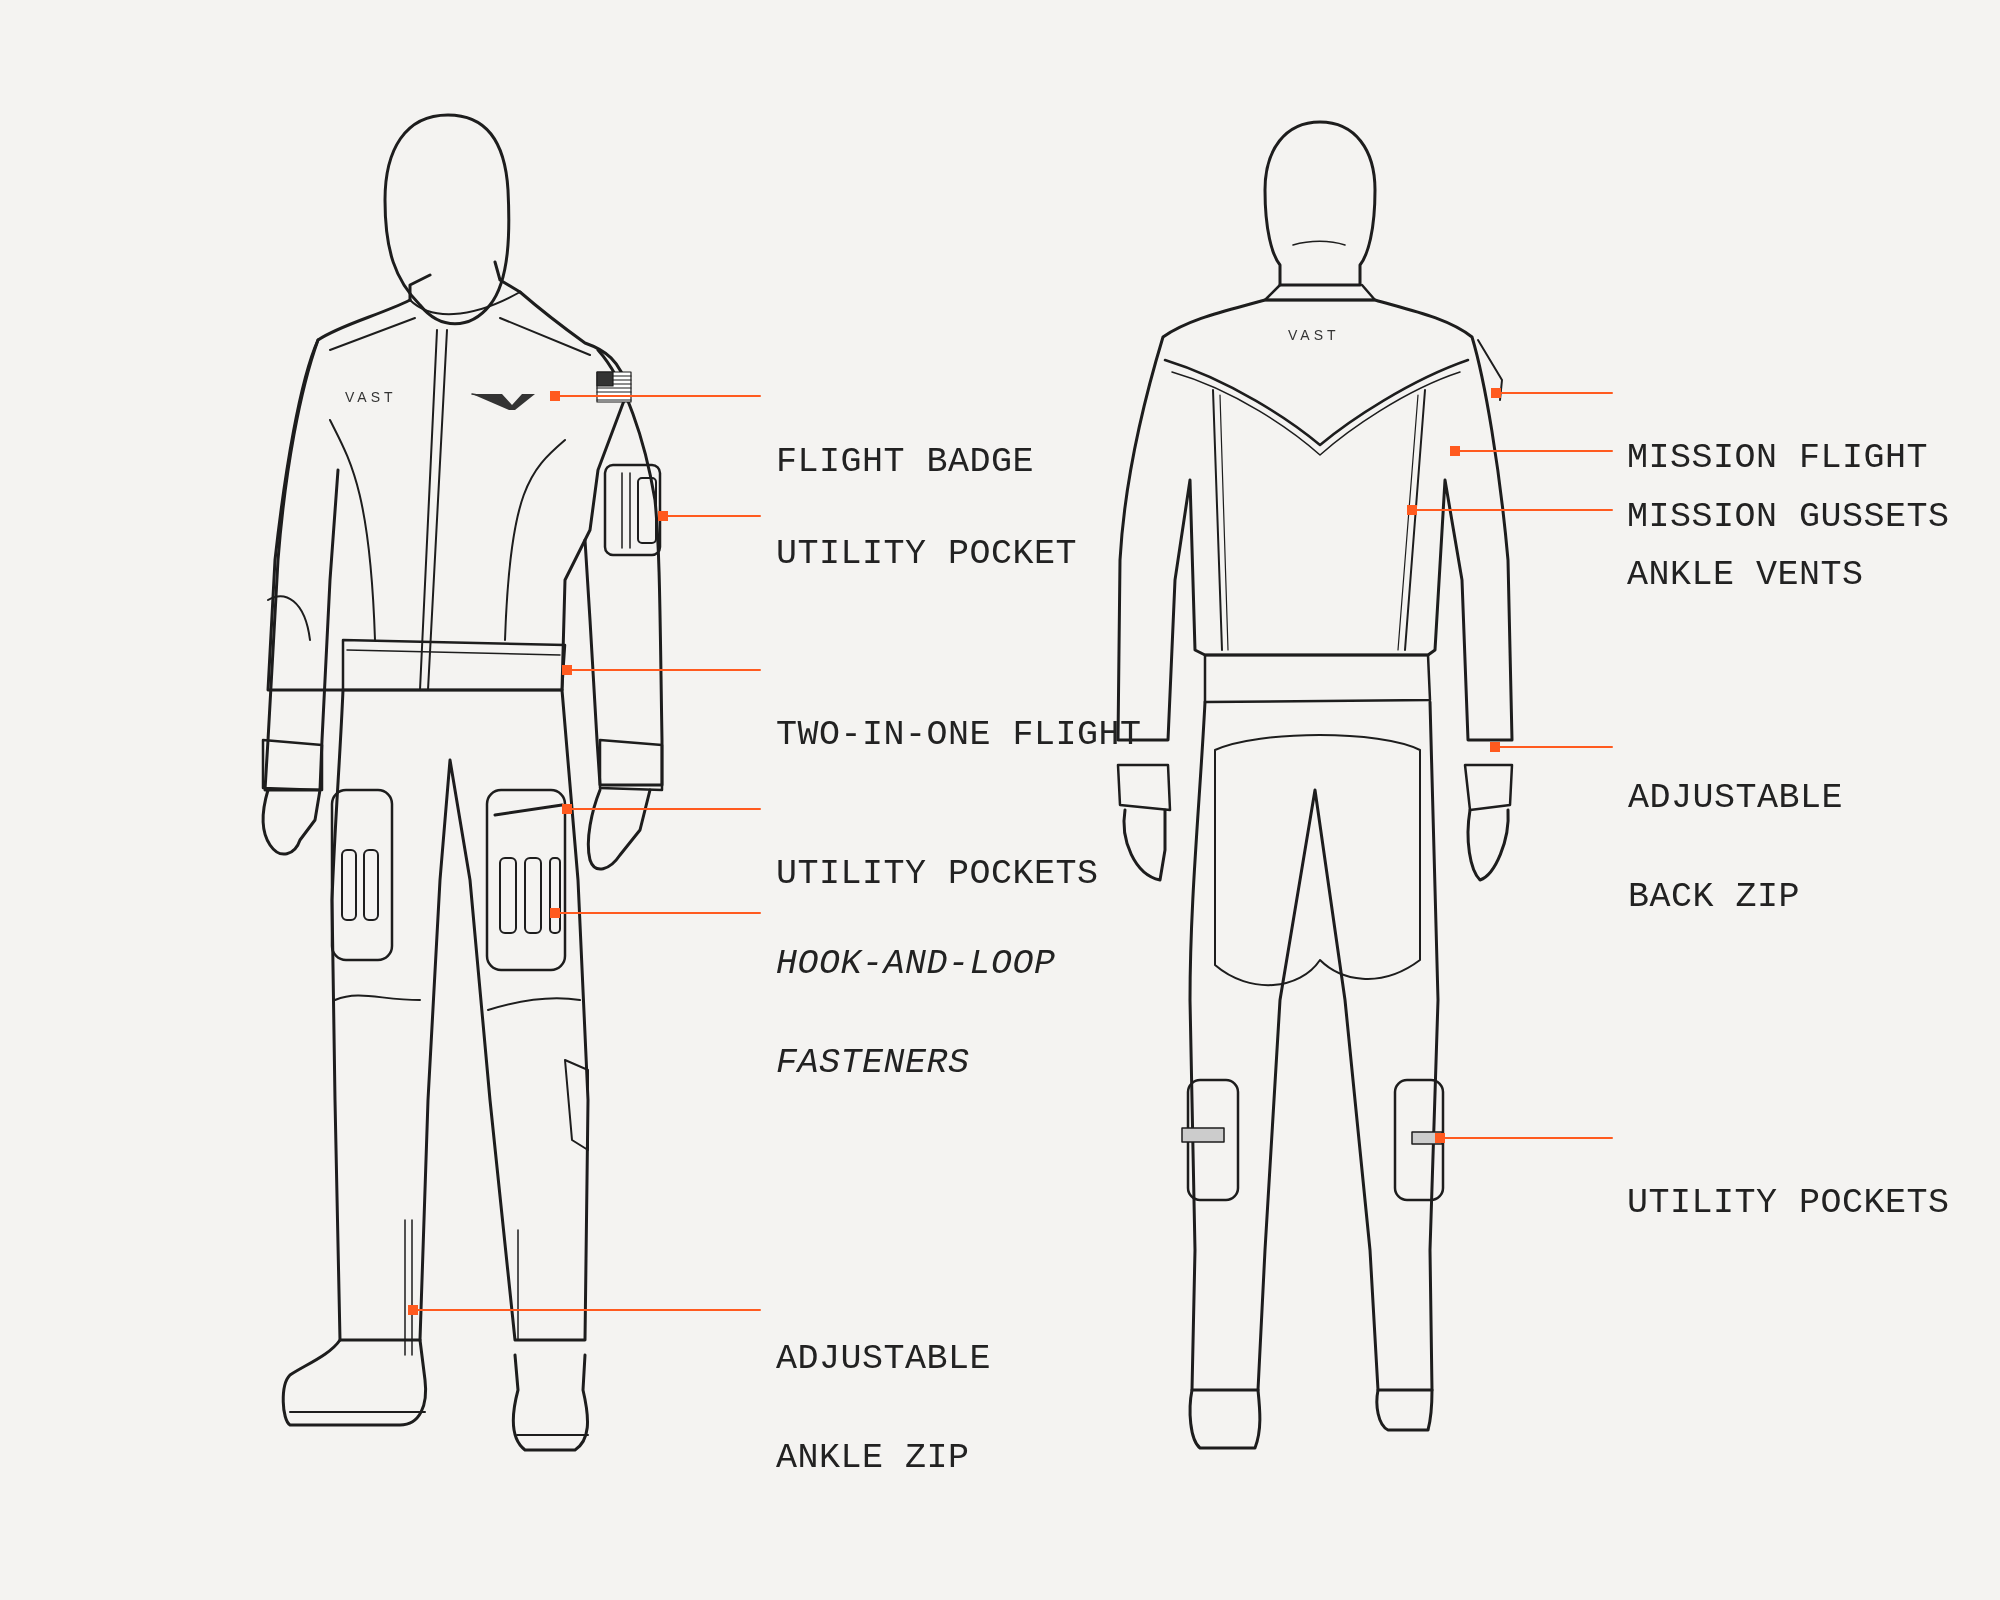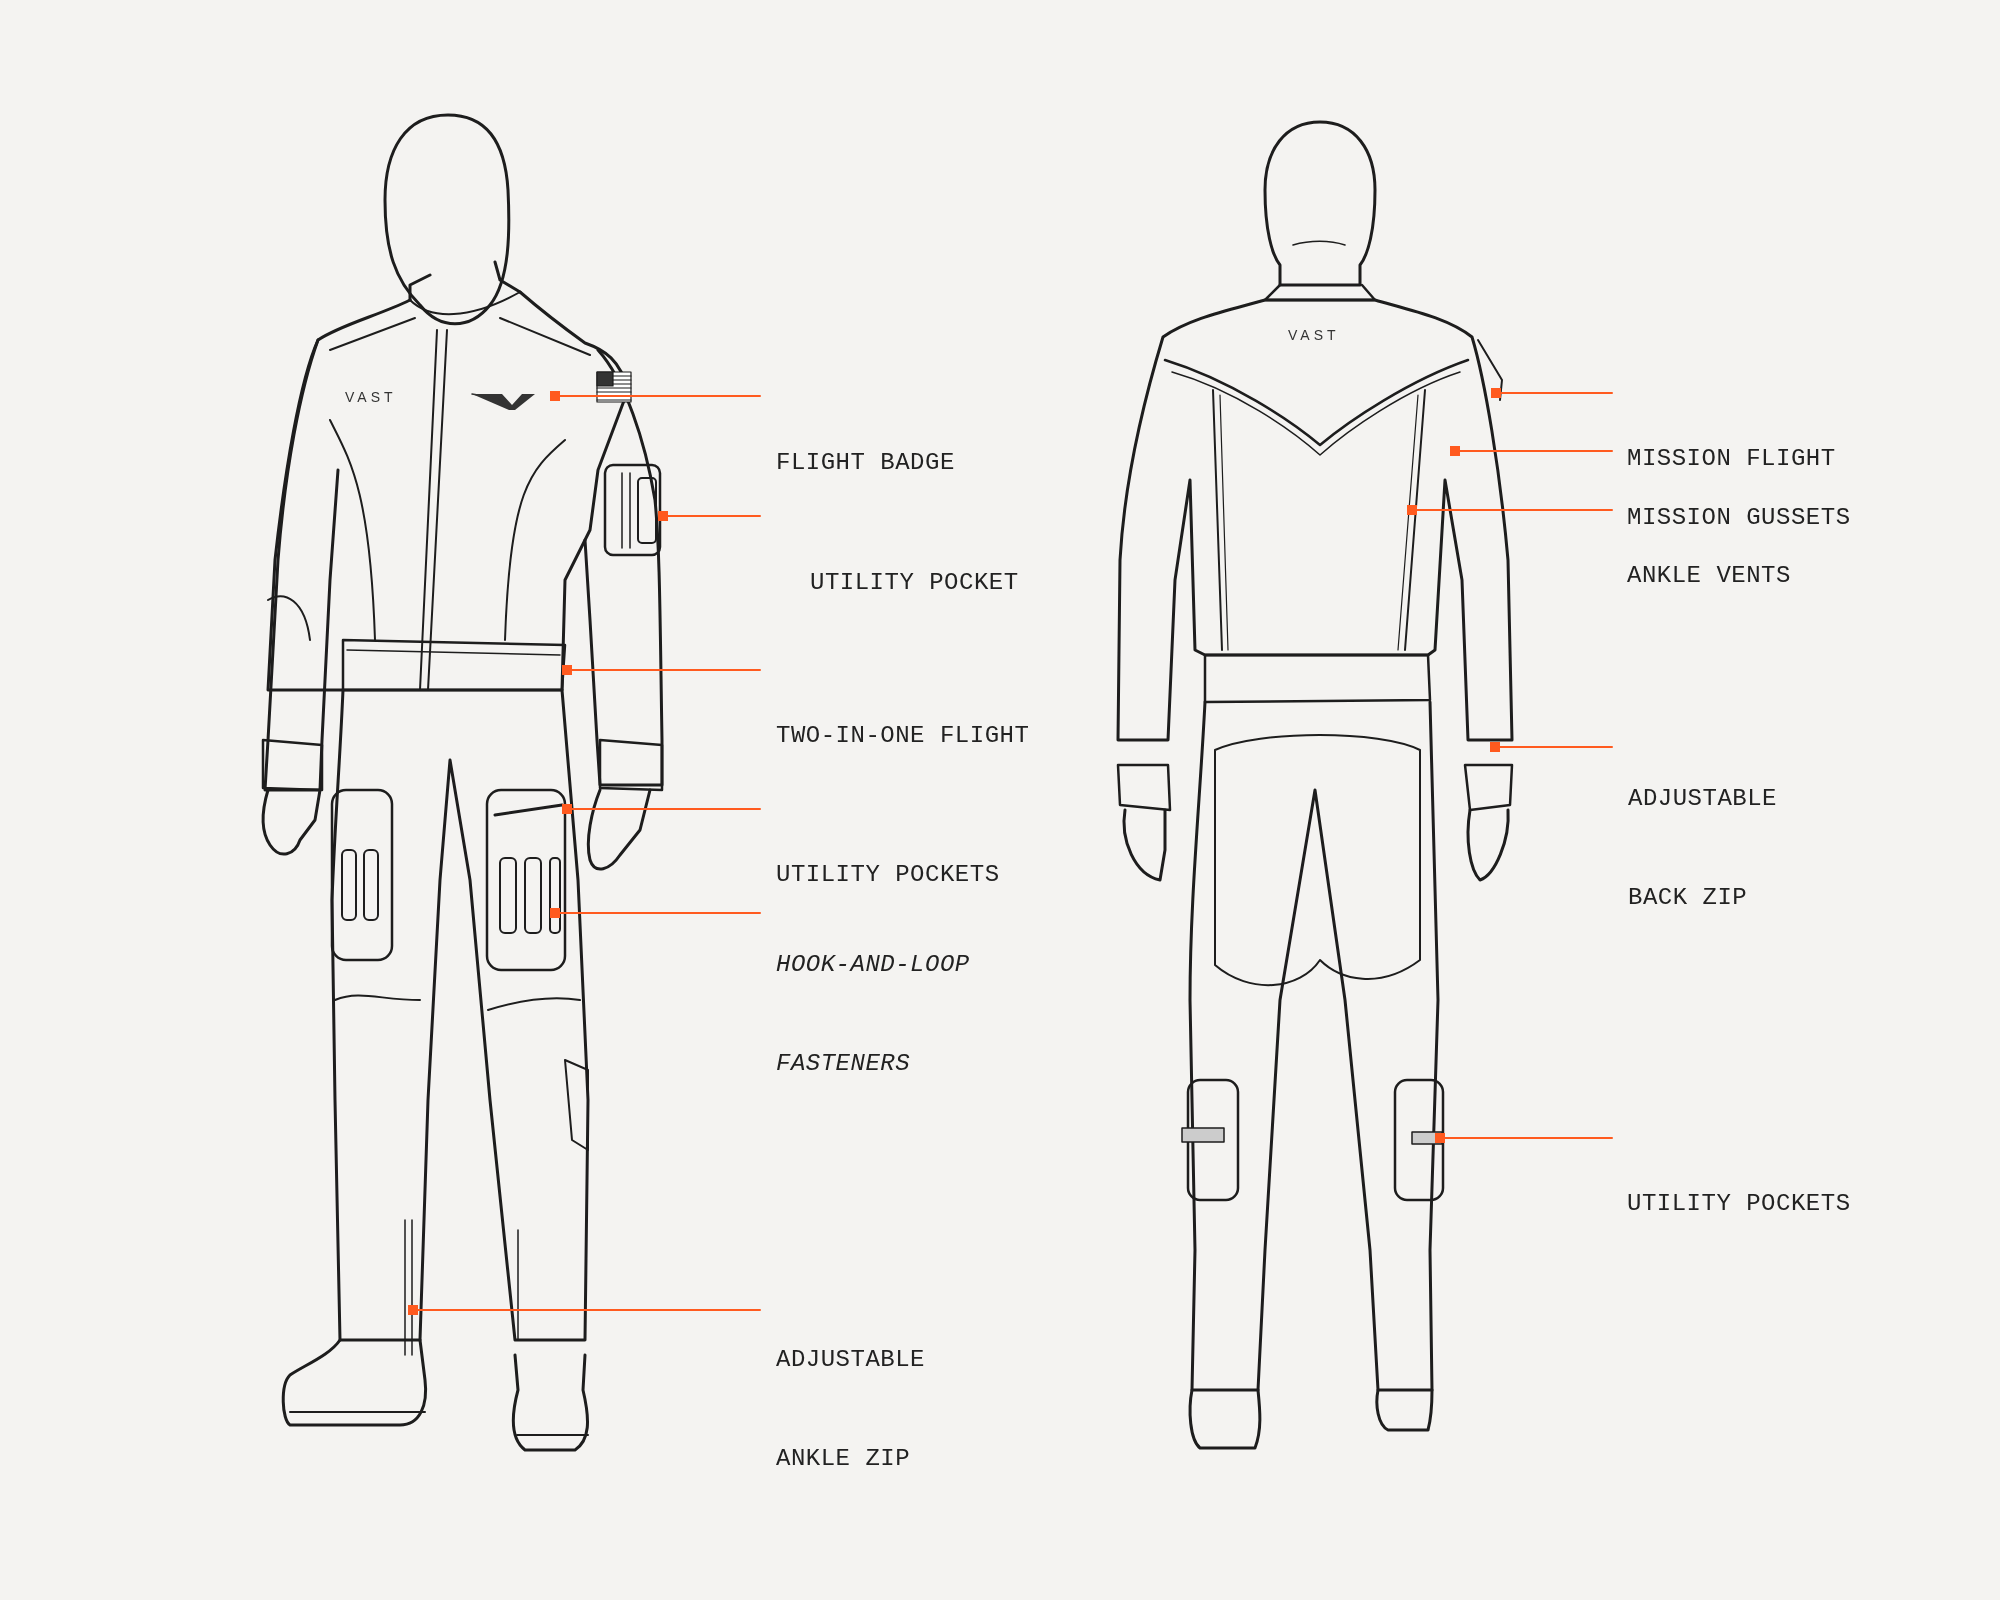--- a/index.html
+++ b/index.html
@@ -4,21 +4,21 @@
 <style>
   html, body { margin: 0; padding: 0; }
   body {
     width: 2000px; height: 1600px; position: relative; overflow: hidden;
     background: #f4f3f1;
     font-family: "Liberation Mono", "DejaVu Sans Mono", monospace;
   }
   svg.art { position: absolute; left: 0; top: 0; }
   .label {
     position: absolute;
-    font-size: 24px;
+    font-size: 35px;
     line-height: 33px;
     color: #222222;
     letter-spacing: 0.5px;
     white-space: pre;
   }
   .label span { display: block; }
 </style>
 </head>
 <body>
 
@@ -160,21 +160,21 @@
     <rect x="1450" y="446" width="10" height="10"></rect>
     <rect x="1407" y="505" width="10" height="10"></rect>
     <rect x="1490" y="742" width="10" height="10"></rect>
     <rect x="1435" y="1133" width="10" height="10"></rect>
   </g>
 </svg>
 
 <div class="label" style="left:776px; top:380px;">
   <span>FLIGHT BADGE</span>
 </div>
-<div class="label" style="left:776px; top:500px;margin-left:34px;">
+<div class="label" style="left:776px; top:472px;">
   <span>UTILITY POCKET</span>
 </div>
 <div class="label" style="left:776px; top:653px;">
   <span>TWO-IN-ONE FLIGHT</span>
 </div>
 <div class="label" style="left:776px; top:792px;">
   <span>UTILITY POCKETS</span>
 </div>
 <div class="label" style="left:776px; top:882px;font-style:italic;">
   <span>HOOK-AND-LOOP</span>

